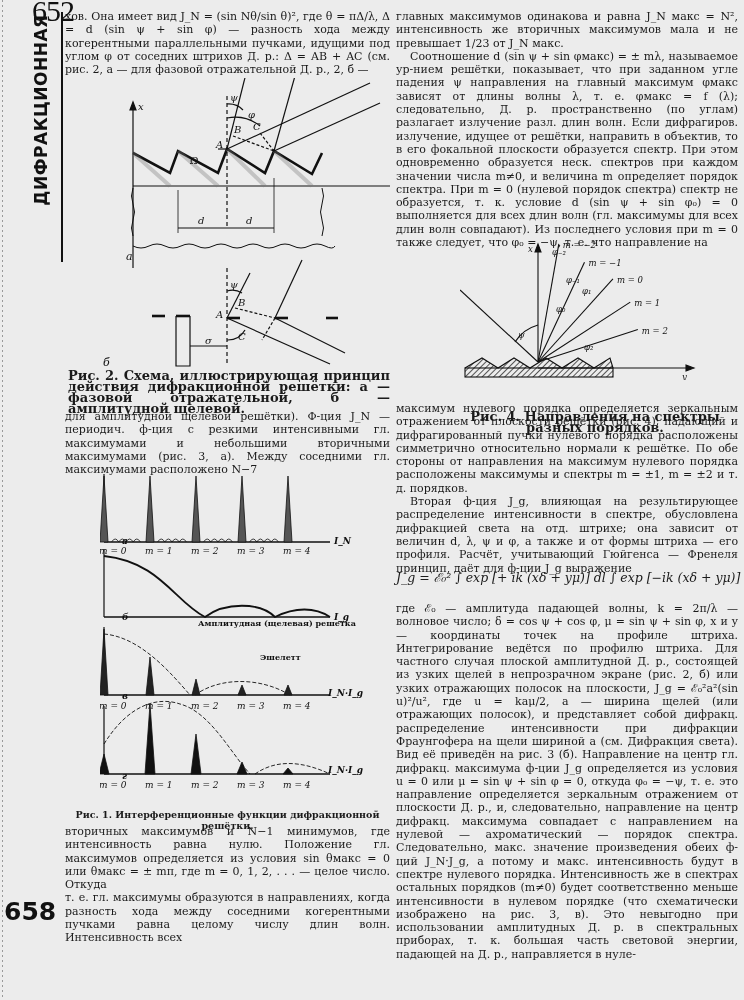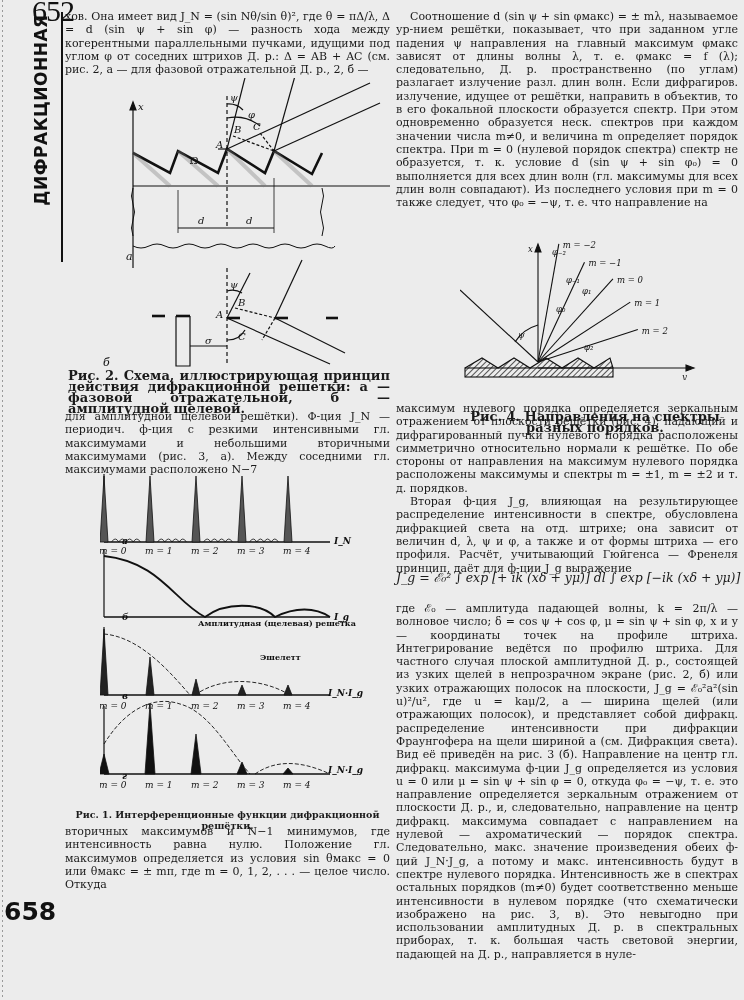--- a/index.html
+++ b/index.html
@@ -182,25 +182,27 @@
       <path d="M91,312 L96,272 L101,312 Z" fill="#111" stroke-width="0.8"></path>
       <path d="M137,312 L142,300 L147,312 Z" fill="#111" stroke-width="0.8"></path>
       <path d="M183,312 L188,306 L193,312 Z" fill="#111" stroke-width="0.8"></path>
     </g>
 </svg>
 
 <div class="caption center" style="left:60px;top:809px;width:335px;font-size:9.5px;">Рис. 1. Интерференционные функции дифракционной решётки.</div>
 
 <div class="col col-left" style="top:825px;">
   <p>вторичных максимумов и N−1 минимумов, где интенсивность равна нулю. Положение гл. максимумов определяется из условия sin θмакс = 0 или θмакс = ± mπ, где m = 0, 1, 2, . . . — целое число. Откуда</p>
+  <p>т. е. гл. максимумы образуются в направлениях, когда разность хода между соседними когерентными пучками равна целому числу длин волн. Интенсивность всех</p>
 </div>
 
 <div class="page-num-bottom">658</div>
 
 <div class="col col-right" style="top:10px;">
+  <p>главных максимумов одинакова и равна J_N макс = N², интенсивность же вторичных максимумов мала и не превышает 1/23 от J_N макс.</p>
   <p class="ind">Соотношение d (sin ψ + sin φмакс) = ± mλ, называемое ур-нием решётки, показывает, что при заданном угле падения ψ направления на главный максимум φмакс зависят от длины волны λ, т. е. φмакс = f (λ); следовательно, Д. р. пространственно (по углам) разлагает излучение разл. длин волн. Если дифрагиров. излучение, идущее от решётки, направить в объектив, то в его фокальной плоскости образуется спектр. При этом одновременно образуется неск. спектров при каждом значении числа m≠0, и величина m определяет порядок спектра. При m = 0 (нулевой порядок спектра) спектр не образуется, т. к. условие d (sin ψ + sin φ₀) = 0 выполняется для всех длин волн (гл. максимумы для всех длин волн совпадают). Из последнего условия при m = 0 также следует, что φ₀ = −ψ, т. е. что направление на</p>
 </div>
 
 <svg id="fig4" style="position:absolute;left:460px;top:240px;" width="260" height="140" viewBox="0 0 260 140">
   <g stroke="#111" fill="none" stroke-width="1.1">
     <line x1="78" y1="122" x2="78" y2="8"></line>
     <polygon points="78,4 75,12 81,12" fill="#111"></polygon>
     <line x1="78" y1="128" x2="230" y2="128"></line>
     <polygon points="234,128 226,125 226,131" fill="#111"></polygon>
     <line x1="0" y1="50" x2="78" y2="122"></line>

